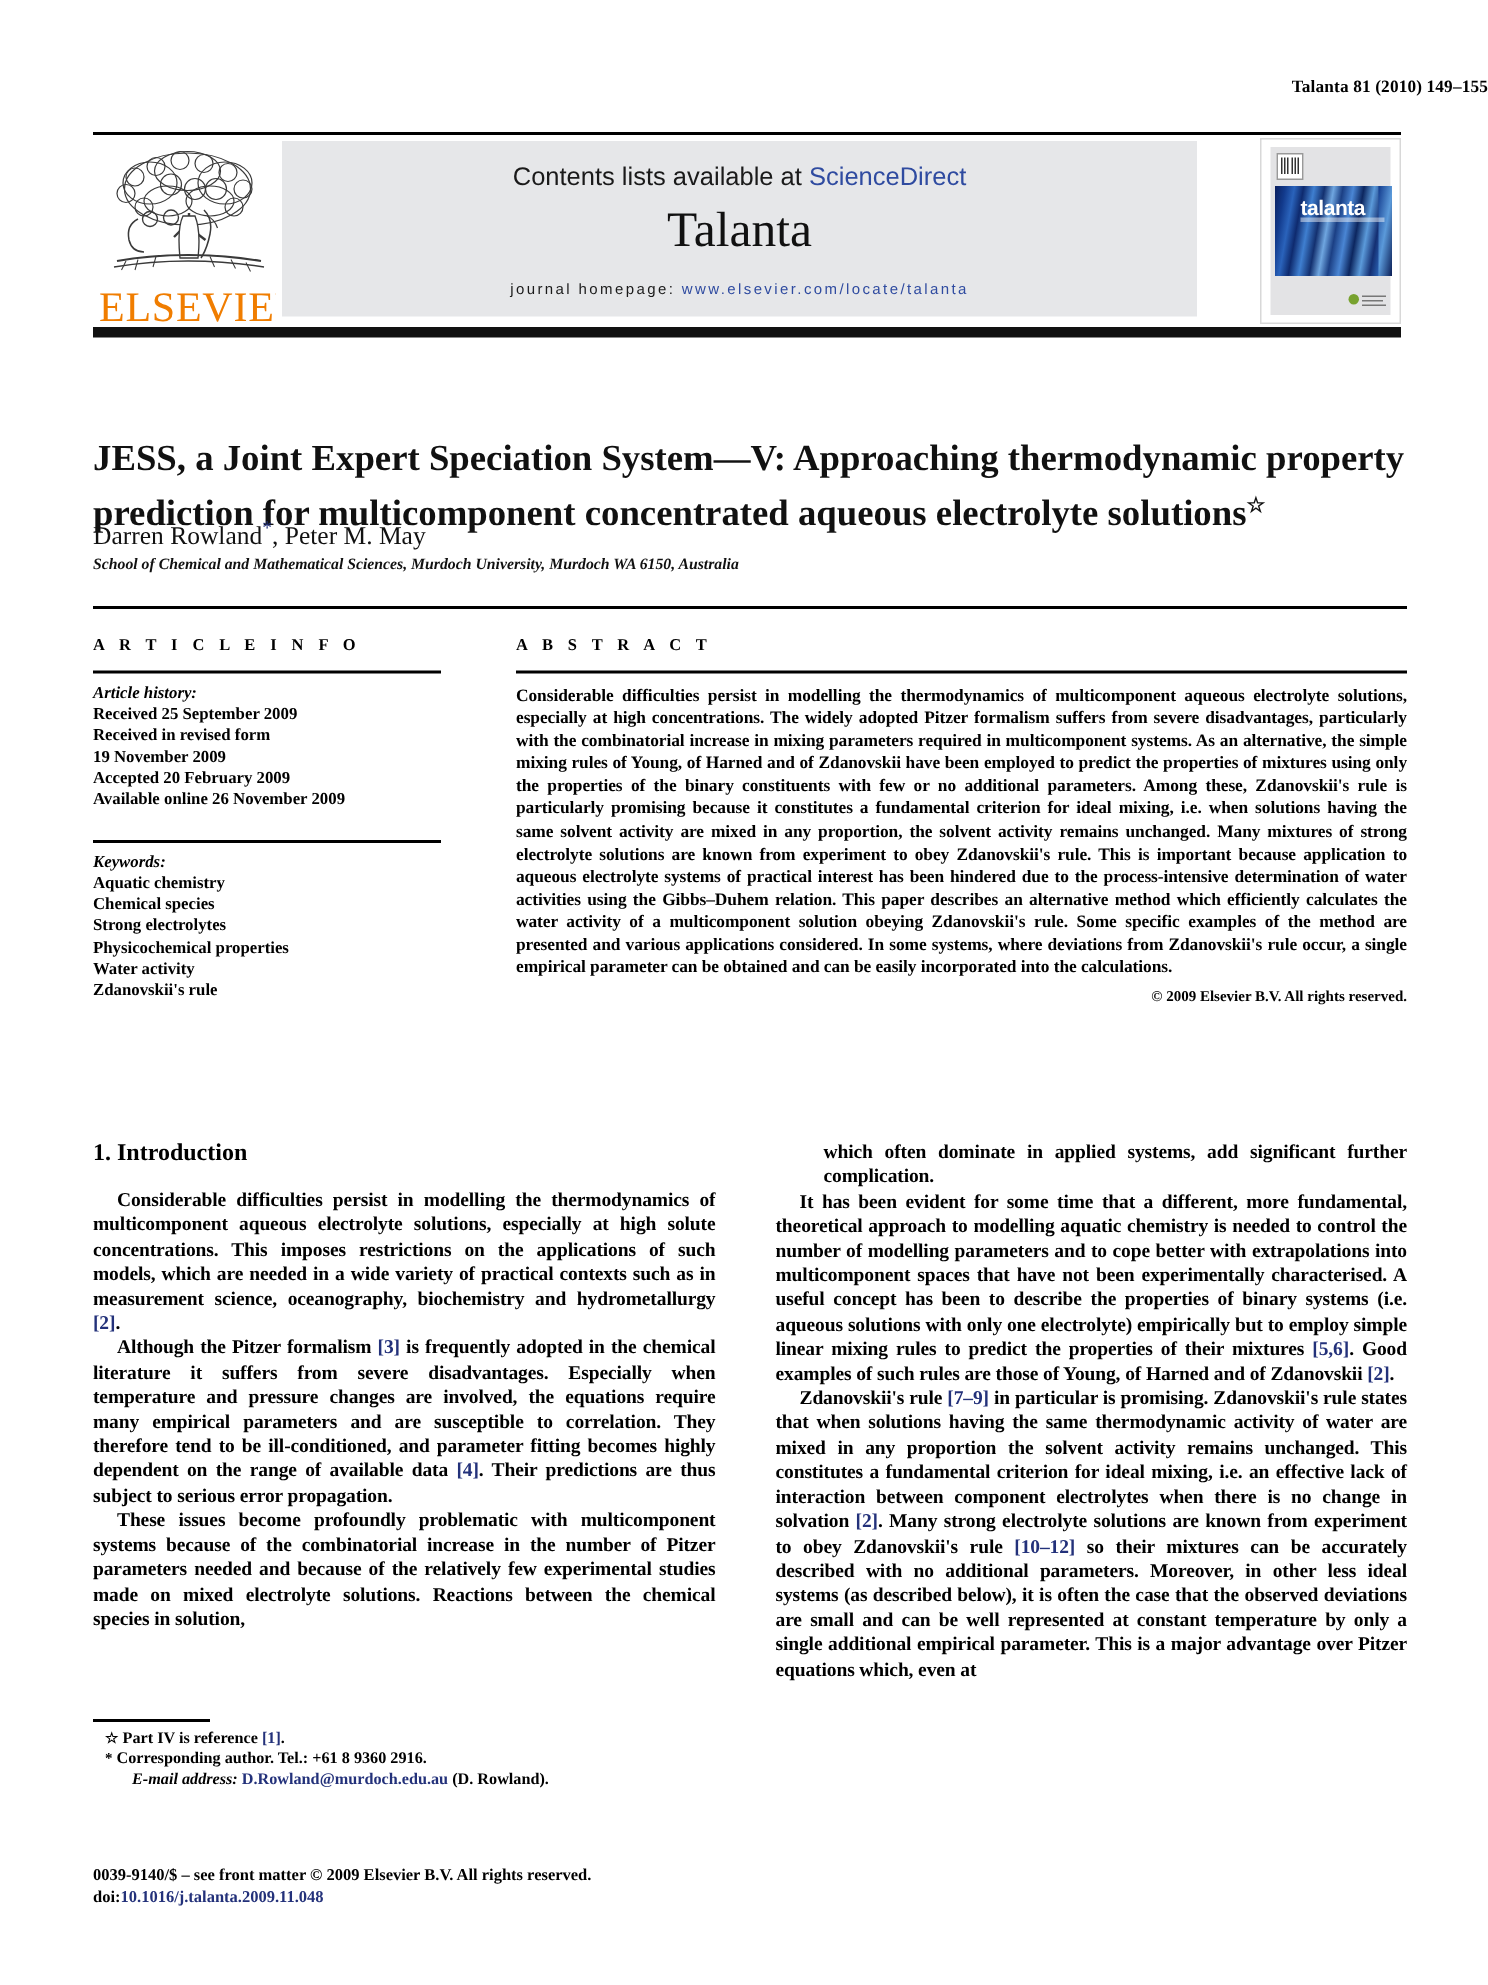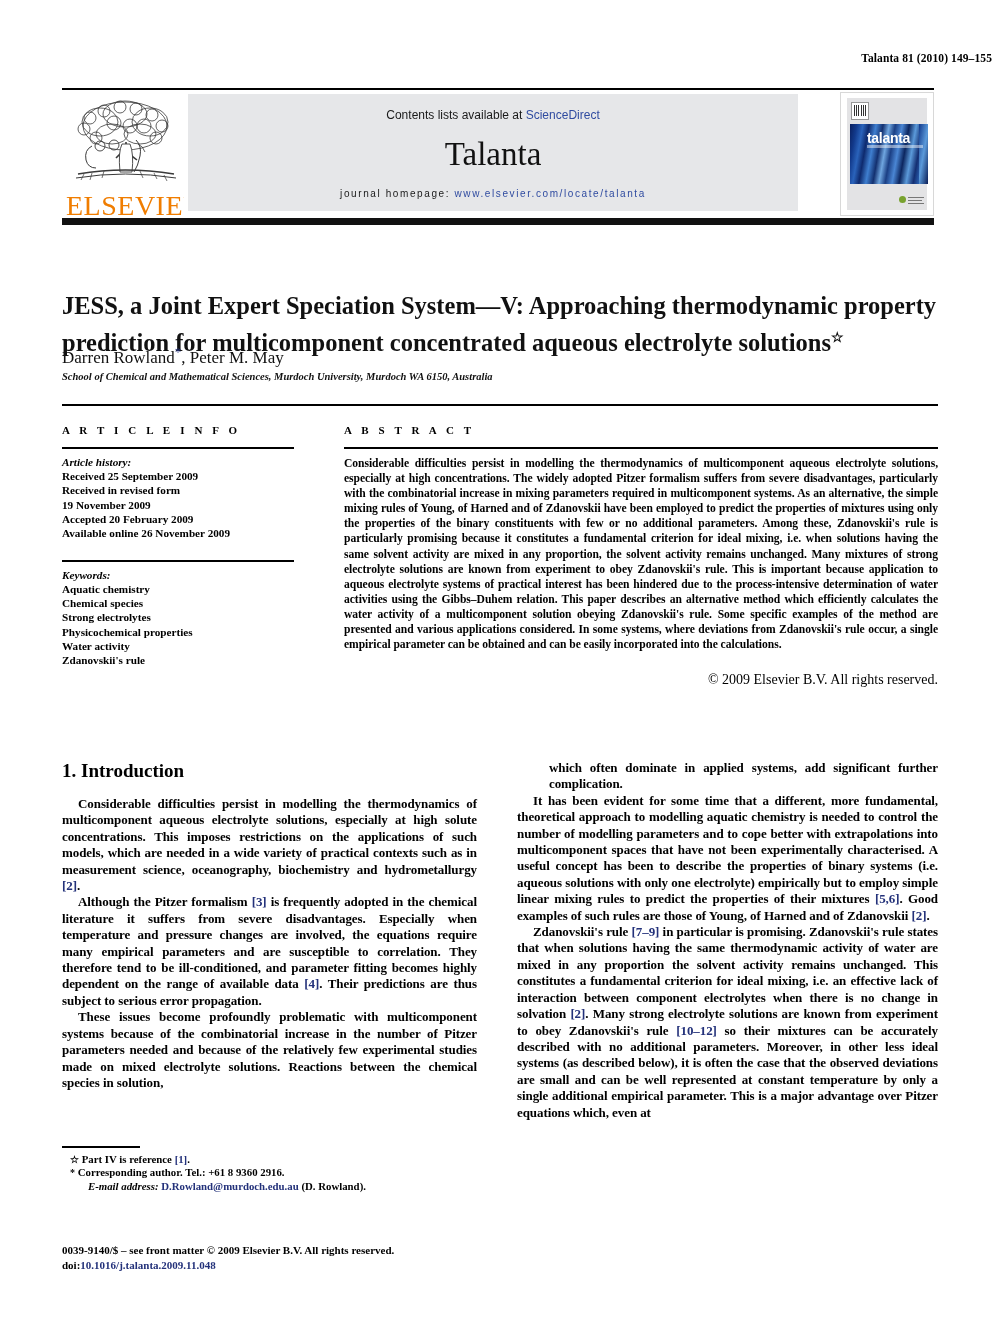--- a/index.html
+++ b/index.html
@@ -82,21 +82,21 @@
     width: 610px;
     height: 117px;
     background: #e6e7e9;
   }
   .contents-line {
     position: absolute;
     left: 0; top: 14px;
     width: 610px;
     text-align: center;
     font-family: "Liberation Sans", sans-serif;
-    font-size: 12px;
+    font-size: 17px;
     color: #1a1a1a;
   }
   .sciencedirect {
     color: #2f4ba0;
   }
   .journal-title {
     position: absolute;
     left: 0; top: 42px;
     width: 610px;
     text-align: center;
@@ -287,39 +287,39 @@
   .abs-body {
     margin-top: 7px;
     font-size: 11.6px;
     line-height: 15.1px;
     font-weight: bold;
     text-align: justify;
     color: #000;
     letter-spacing: -0.05px;
   }
   .abs-copy {
-    margin-top: 20px;
+    margin-top: 7px;
     text-align: right;
-    font-size: 14px;
-    font-weight: normal;
+    font-size: 10px;
+    font-weight: bold;
   }
 
   
   .body-col-left {
     position: absolute;
     left: 62px; top: 760px;
     width: 415px;
   }
   .body-col-right {
     position: absolute;
     left: 517px; top: 760px;
     width: 421px;
   }
   .sec-head {
-    font-size: 19px;
+    font-size: 16px;
     font-weight: bold;
     margin: 0 0 14px 0;
   }
   .para {
     font-size: 13px;
     line-height: 16.4px;
     text-align: justify;
     text-indent: 16px;
     margin: 0;
     font-weight: bold;

